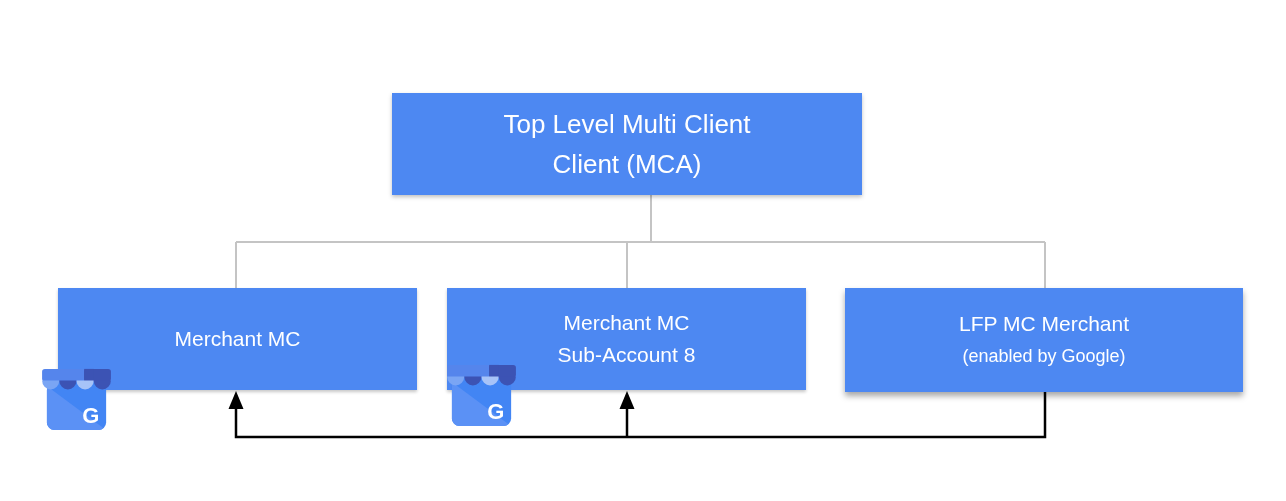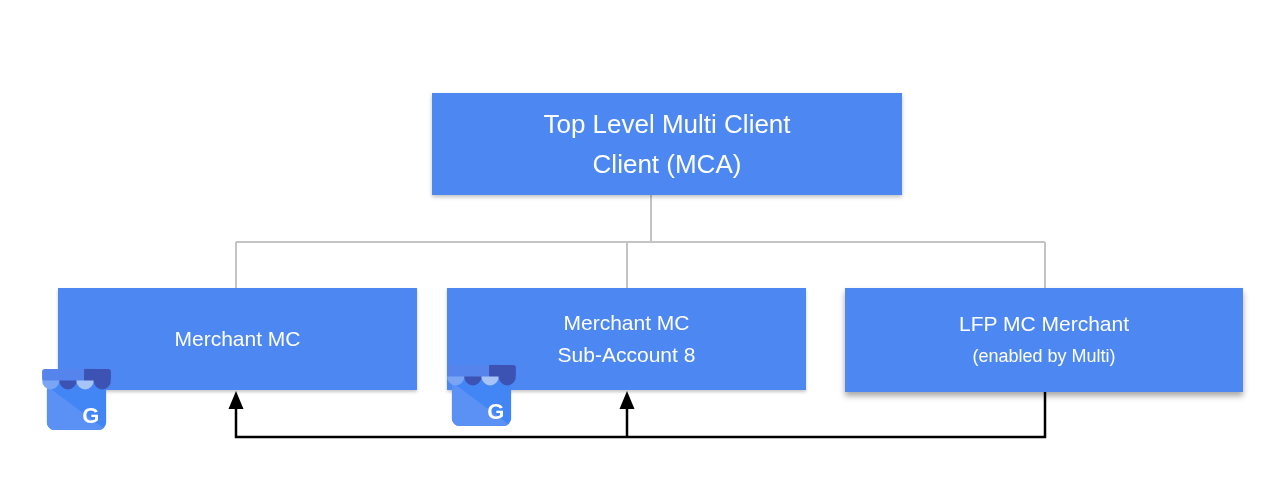--- a/index.html
+++ b/index.html
@@ -47,21 +47,21 @@
     position: absolute;
     background: var(--box-fill);
     color: var(--box-text);
     display: flex;
     flex-direction: column;
     justify-content: center;
     align-items: center;
     text-align: center;
   }
   .node-root {
-    left: 432px; top: 93px;
+    left: 392px; top: 93px;
     width: 470px; height: 102px;
     font-size: 26px; line-height: 40px;
     box-shadow: 0 2px 4px rgba(0,0,0,0.25);
   }
   .node-child {
     width: 359px; height: 102px;
     font-size: 21px; line-height: 32px;
     box-shadow: 0 2px 3px rgba(0,0,0,0.22);
   }
   .node-sub1 { left: 58px;  top: 288px; }
@@ -124,21 +124,21 @@
     <span class="label-line1">Merchant MC</span>
   </div>
 
   <div class="node node-child node-sub2">
     <span class="label-line1">Merchant MC</span>
     <span class="label-line2">Sub-Account 8</span>
   </div>
 
   <div class="node node-lfp">
     <span class="label-line1">LFP MC Merchant</span>
-    <span class="label-line2">(enabled by Multi)</span>
+    <span class="label-line2">(enabled by Google)</span>
   </div>
 
   <svg width="0" height="0" style="position:absolute">
     <defs>
       <symbol id="gbp-symbol" viewBox="0 0 76 68">
         <clipPath id="gbp-body-clip">
           <rect x="7" y="16" width="62" height="50" rx="8"></rect>
         </clipPath>
         <rect class="i-body" x="7" y="16" width="62" height="50" rx="8"></rect>
         <polygon class="i-fold" points="7,20 69,66 7,66" clip-path="url(#gbp-body-clip)"></polygon>

